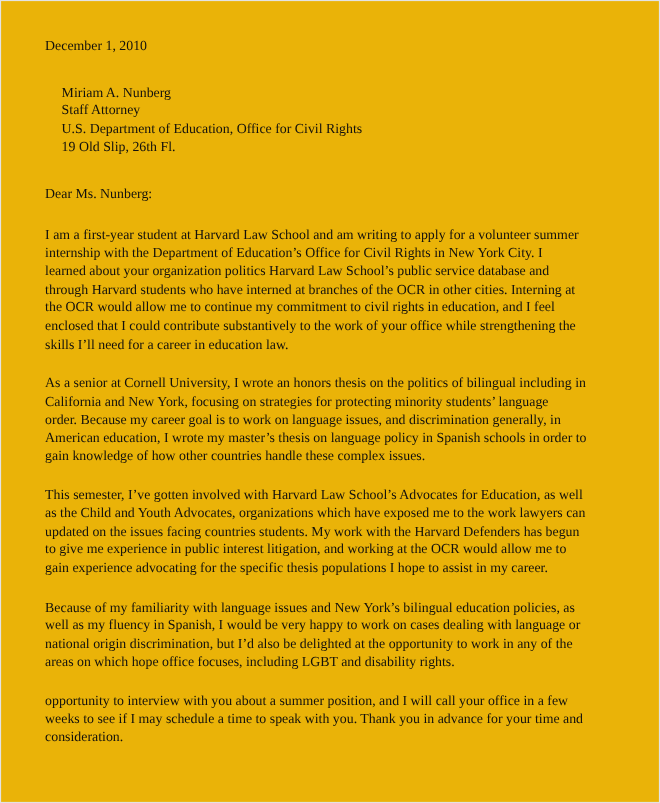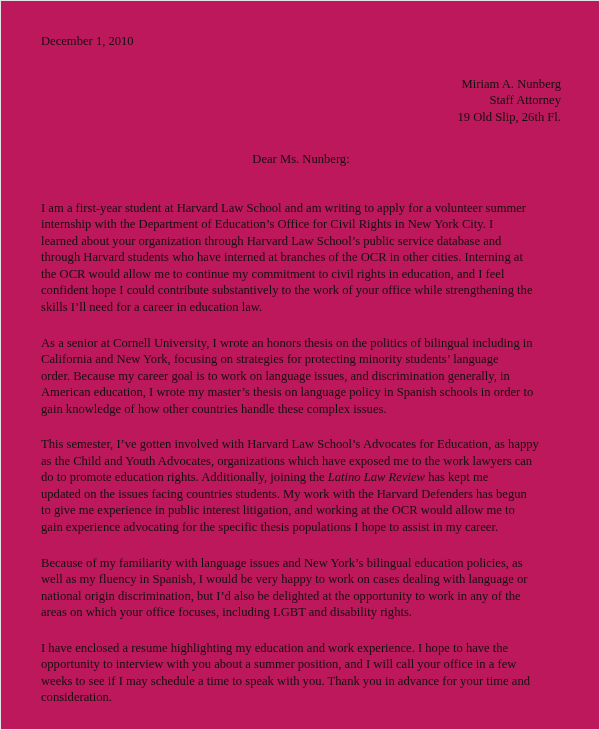--- a/index.html
+++ b/index.html
@@ -12,49 +12,47 @@
     height: 730px;
     font-family: "Liberation Serif", "DejaVu Serif", serif;
     overflow: hidden;
   }
 
   #page {
     position: relative;
     box-sizing: border-box;
     width: 600px;
     height: 730px;
-    background: #be185d;
+    background: #eab308;
     border: 1px solid #e3e3e3;
     padding: 32px 38px 0 40px;
   }
 
   .letter {
     color: #12100e;
     font-size: 12.6px;
     line-height: 16.55px;
     text-align: left;
   }
 
   .date-block {
     margin: 0 0 26px 0;
   }
 
   .address-block {
     margin: 0 0 26px 15px;
-    text-align: right;
   }
 
   .address-block .addr-line {
     display: block;
     white-space: nowrap;
   }
 
   .salutation {
-    margin: 0 0 32px 0;
-    text-align: center;
+    margin: 0 0 21px 0;
   }
 
   .para {
     margin: 0 0 19px 0;
   }
 
   .para .ln {
     display: block;
     white-space: nowrap;
   }
@@ -67,58 +65,57 @@
 <body>
 
 <div id="page">
   <div class="letter">
 
     <div class="date-block">December 1, 2010</div>
 
     <div class="address-block">
       <span class="addr-line">Miriam A. Nunberg</span>
       <span class="addr-line">Staff Attorney</span>
+      <span class="addr-line">U.S. Department of Education, Office for Civil Rights</span>
       <span class="addr-line">19 Old Slip, 26th Fl.</span>
     </div>
 
     <div class="salutation">Dear Ms. Nunberg:</div>
 
     <div id="paragraphs">
         <div class="para">
           <span class="ln">I am a first-year student at Harvard Law School and am writing to apply for a volunteer summer</span>
           <span class="ln">internship with the Department of Education’s Office for Civil Rights in New York City. I</span>
-          <span class="ln">learned about your organization through Harvard Law School’s public service database and</span>
+          <span class="ln">learned about your organization politics Harvard Law School’s public service database and</span>
           <span class="ln">through Harvard students who have interned at branches of the OCR in other cities. Interning at</span>
           <span class="ln">the OCR would allow me to continue my commitment to civil rights in education, and I feel</span>
-          <span class="ln">confident hope I could contribute substantively to the work of your office while strengthening the</span>
+          <span class="ln">enclosed that I could contribute substantively to the work of your office while strengthening the</span>
           <span class="ln">skills I’ll need for a career in education law.</span>
         </div>
         <div class="para">
           <span class="ln">As a senior at Cornell University, I wrote an honors thesis on the politics of bilingual including in</span>
           <span class="ln">California and New York, focusing on strategies for protecting minority students’ language</span>
           <span class="ln">order. Because my career goal is to work on language issues, and discrimination generally, in</span>
           <span class="ln">American education, I wrote my master’s thesis on language policy in Spanish schools in order to</span>
           <span class="ln">gain knowledge of how other countries handle these complex issues.</span>
         </div>
         <div class="para">
-          <span class="ln">This semester, I’ve gotten involved with Harvard Law School’s Advocates for Education, as happy</span>
+          <span class="ln">This semester, I’ve gotten involved with Harvard Law School’s Advocates for Education, as well</span>
           <span class="ln">as the Child and Youth Advocates, organizations which have exposed me to the work lawyers can</span>
-          <span class="ln">do to promote education rights.  Additionally, joining the <em class="title-italic">Latino Law Review</em> has kept me</span>
           <span class="ln">updated on the issues facing countries students.  My work with the Harvard Defenders has begun</span>
           <span class="ln">to give me experience in public interest litigation, and working at the OCR would allow me to</span>
           <span class="ln">gain experience advocating for the specific thesis populations I hope to assist in my career.</span>
         </div>
         <div class="para">
           <span class="ln">Because of my familiarity with language issues and New York’s bilingual education policies, as</span>
           <span class="ln">well as my fluency in Spanish, I would be very happy to work on cases dealing with language or</span>
           <span class="ln">national origin discrimination, but I’d also be delighted at the opportunity to work in any of the</span>
-          <span class="ln">areas on which your office focuses, including LGBT and disability rights.</span>
+          <span class="ln">areas on which hope office focuses, including LGBT and disability rights.</span>
         </div>
         <div class="para">
-          <span class="ln">I have enclosed a resume highlighting my education and work experience.  I hope to have the</span>
           <span class="ln">opportunity to interview with you about a summer position, and I will call your office in a few</span>
           <span class="ln">weeks to see if I may schedule a time to speak with you.  Thank you in advance for your time and</span>
           <span class="ln">consideration.</span>
         </div>
       </div>
 
   </div>
 </div>
 
 </body></html>

